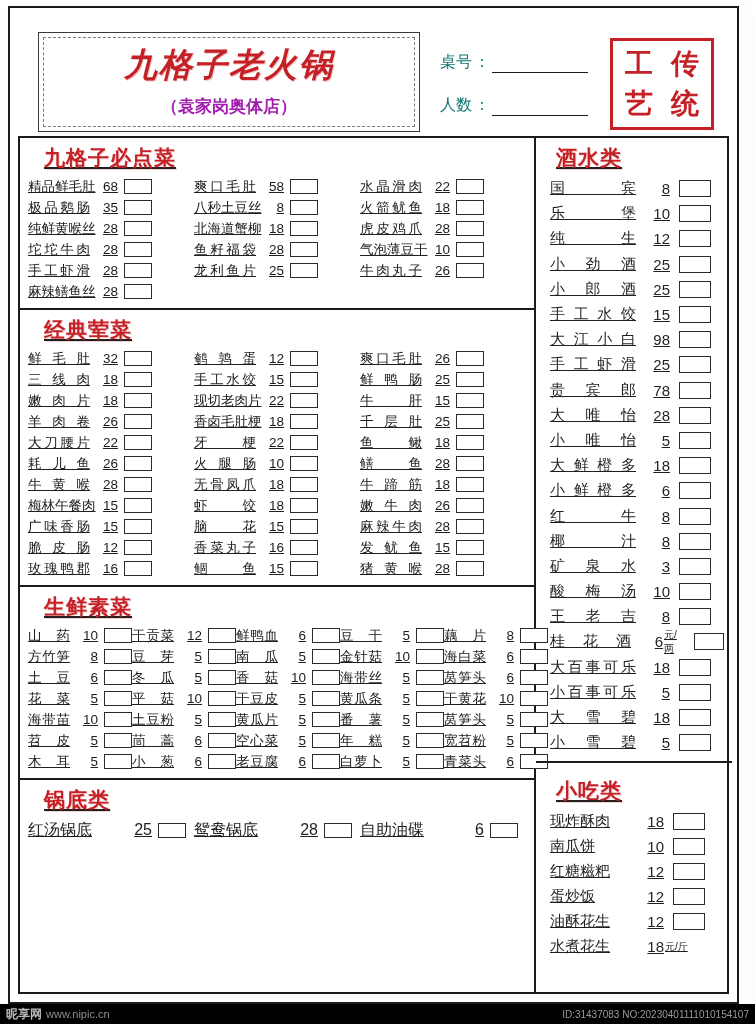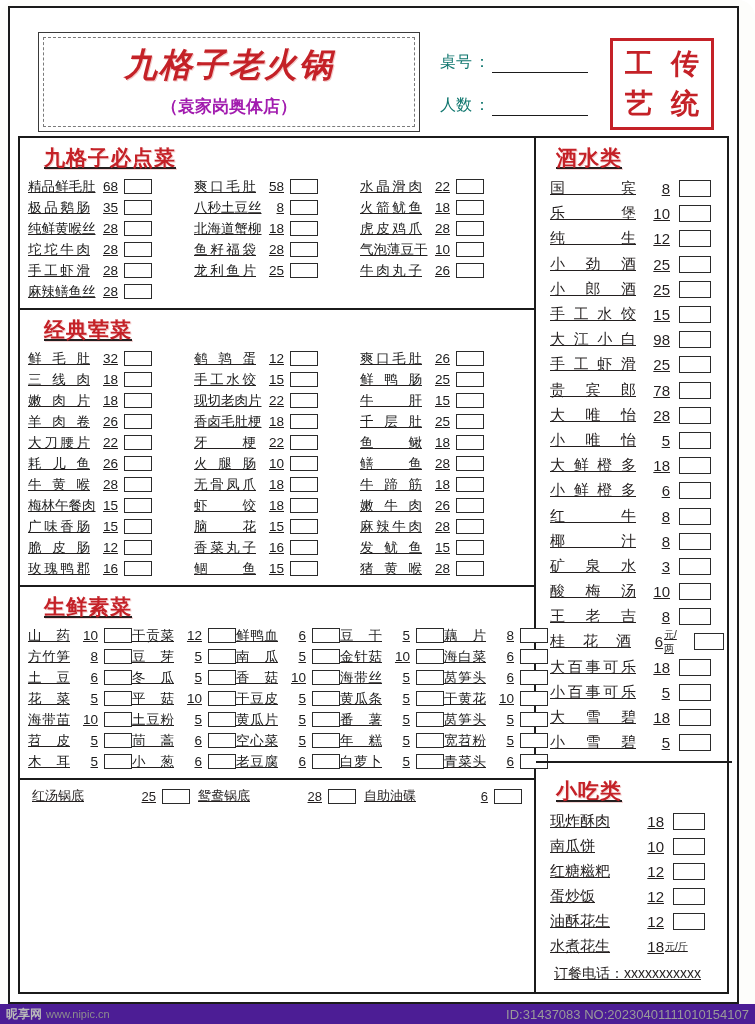--- a/index.html
+++ b/index.html
@@ -147,34 +147,34 @@
   .srow{
     display:flex;align-items:center;height:25px;font-size:15px;
   }
   .snm{display:inline-block;width:74px;}
   .spr{display:inline-block;width:40px;text-align:right;}
   .phone{
     font-size:14px;margin-top:6px;padding-left:4px;
   }
   
   .pot-grid{display:grid;grid-template-columns:1fr 1fr 1fr;}
-  .pot-item{display:flex;align-items:center;font-size:13px;height:24px;justify-content:center;}
+  .pot-item{display:flex;align-items:center;font-size:16px;height:24px;}
   .pot-nm{display:inline-block;width:96px;}
   .pot-pr{display:inline-block;width:28px;text-align:right;}
   
   .footer{
     position:absolute;left:0;bottom:0;width:755px;height:20px;
-    background:#4c1d95;
+    background:#000000;
     display:flex;align-items:center;justify-content:space-between;
     font-size:11px;color:#8e8e8e;
     padding:0 6px;box-sizing:border-box;
   }
   .wm-left{display:flex;align-items:center;gap:4px;}
   .wm-logo{color:#b9b9b9;font-size:12px;font-weight:bold;}
-  .wm-id{color:#9a9a9a;font-size:13px;}
+  .wm-id{color:#9a9a9a;font-size:10px;}
 </style>
 </head>
 <body>
 
 <div class="page">
   <div class="sheet">
 
     <div class="header">
       <div class="title-box">
         <div class="shop-name">九格子老火锅</div>
@@ -640,20 +640,21 @@
               </div>
             <div class="item">
                 <span class="nm l5">青菜头</span>
                 <span class="pr">6</span>
                 <span class="box"></span>
               </div>
           </div>
         </div>
 
         <div class="sec">
+          <div class="sec-title">锅底类</div>
           <div class="pot-grid">
             <div class="pot-item">
                 <span class="pot-nm">红汤锅底</span>
                 <span class="pot-pr">25</span>
                 <span class="box"></span>
               </div>
             <div class="pot-item">
                 <span class="pot-nm">鸳鸯锅底</span>
                 <span class="pot-pr">28</span>
                 <span class="box"></span>
@@ -845,23 +846,20 @@
                 <span class="snm">油酥花生</span>
                 <span class="spr">12</span>
                 <span class="unit"></span>
                 <span class="rbox"></span>
               </div>
             <div class="srow">
                 <span class="snm">水煮花生</span>
                 <span class="spr">18</span>
                 <span class="unit">元/斤</span>
               </div>
-          </div>
-          <div class="phone">
-            <span>订餐电话：</span><span>xxxxxxxxxxx</span>
           </div>
         </div>
 
       </div>
     </div>
   </div>
 
   <div class="footer">
     <div class="wm-left">
       <span class="wm-logo">昵享网</span>

